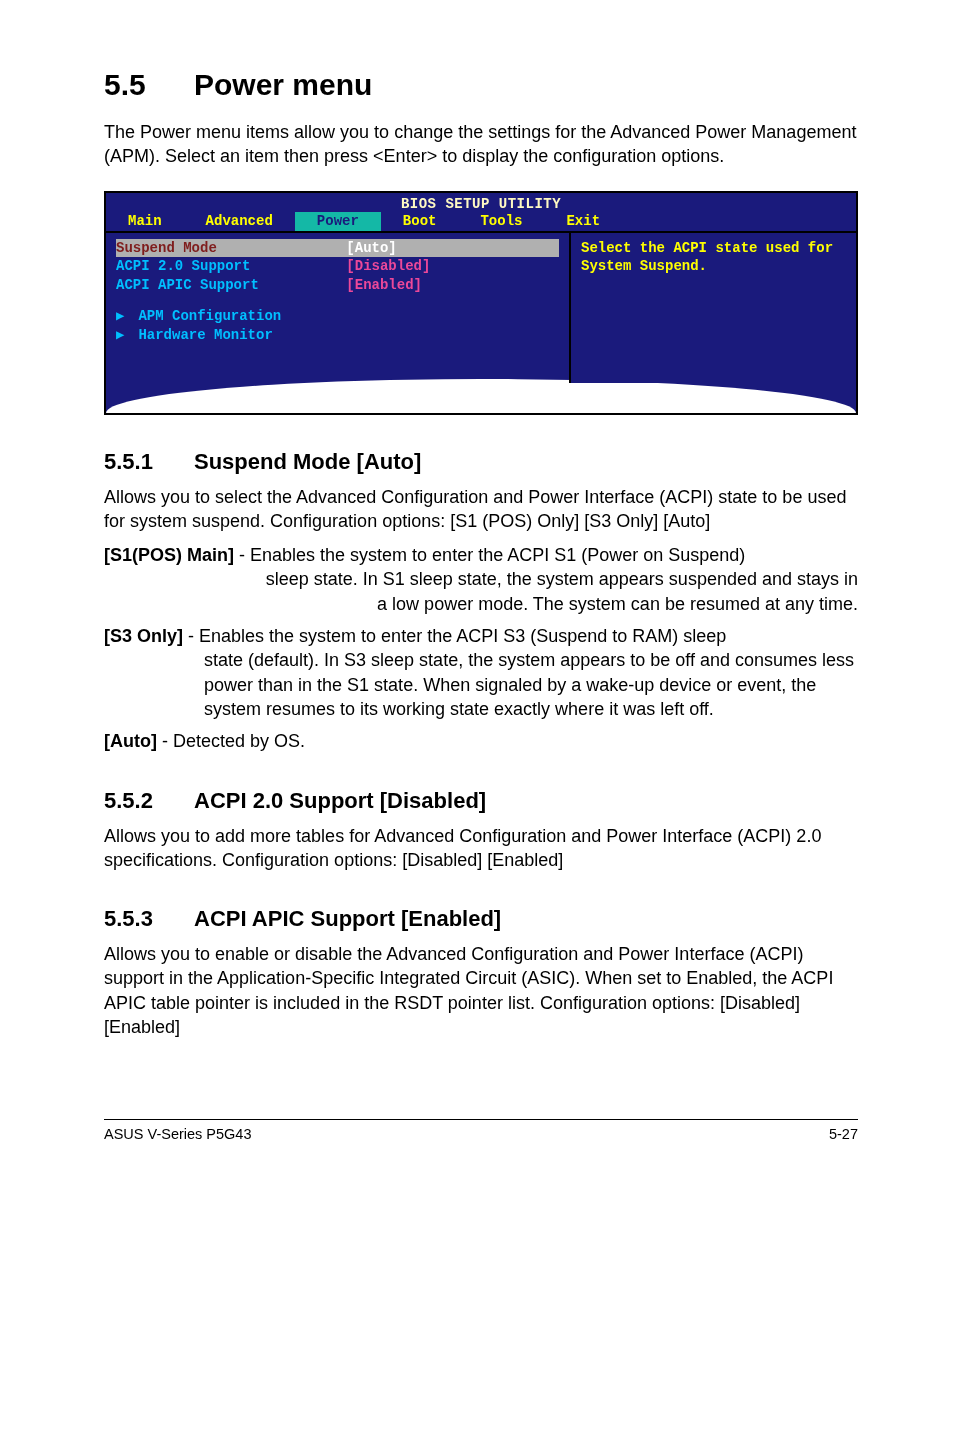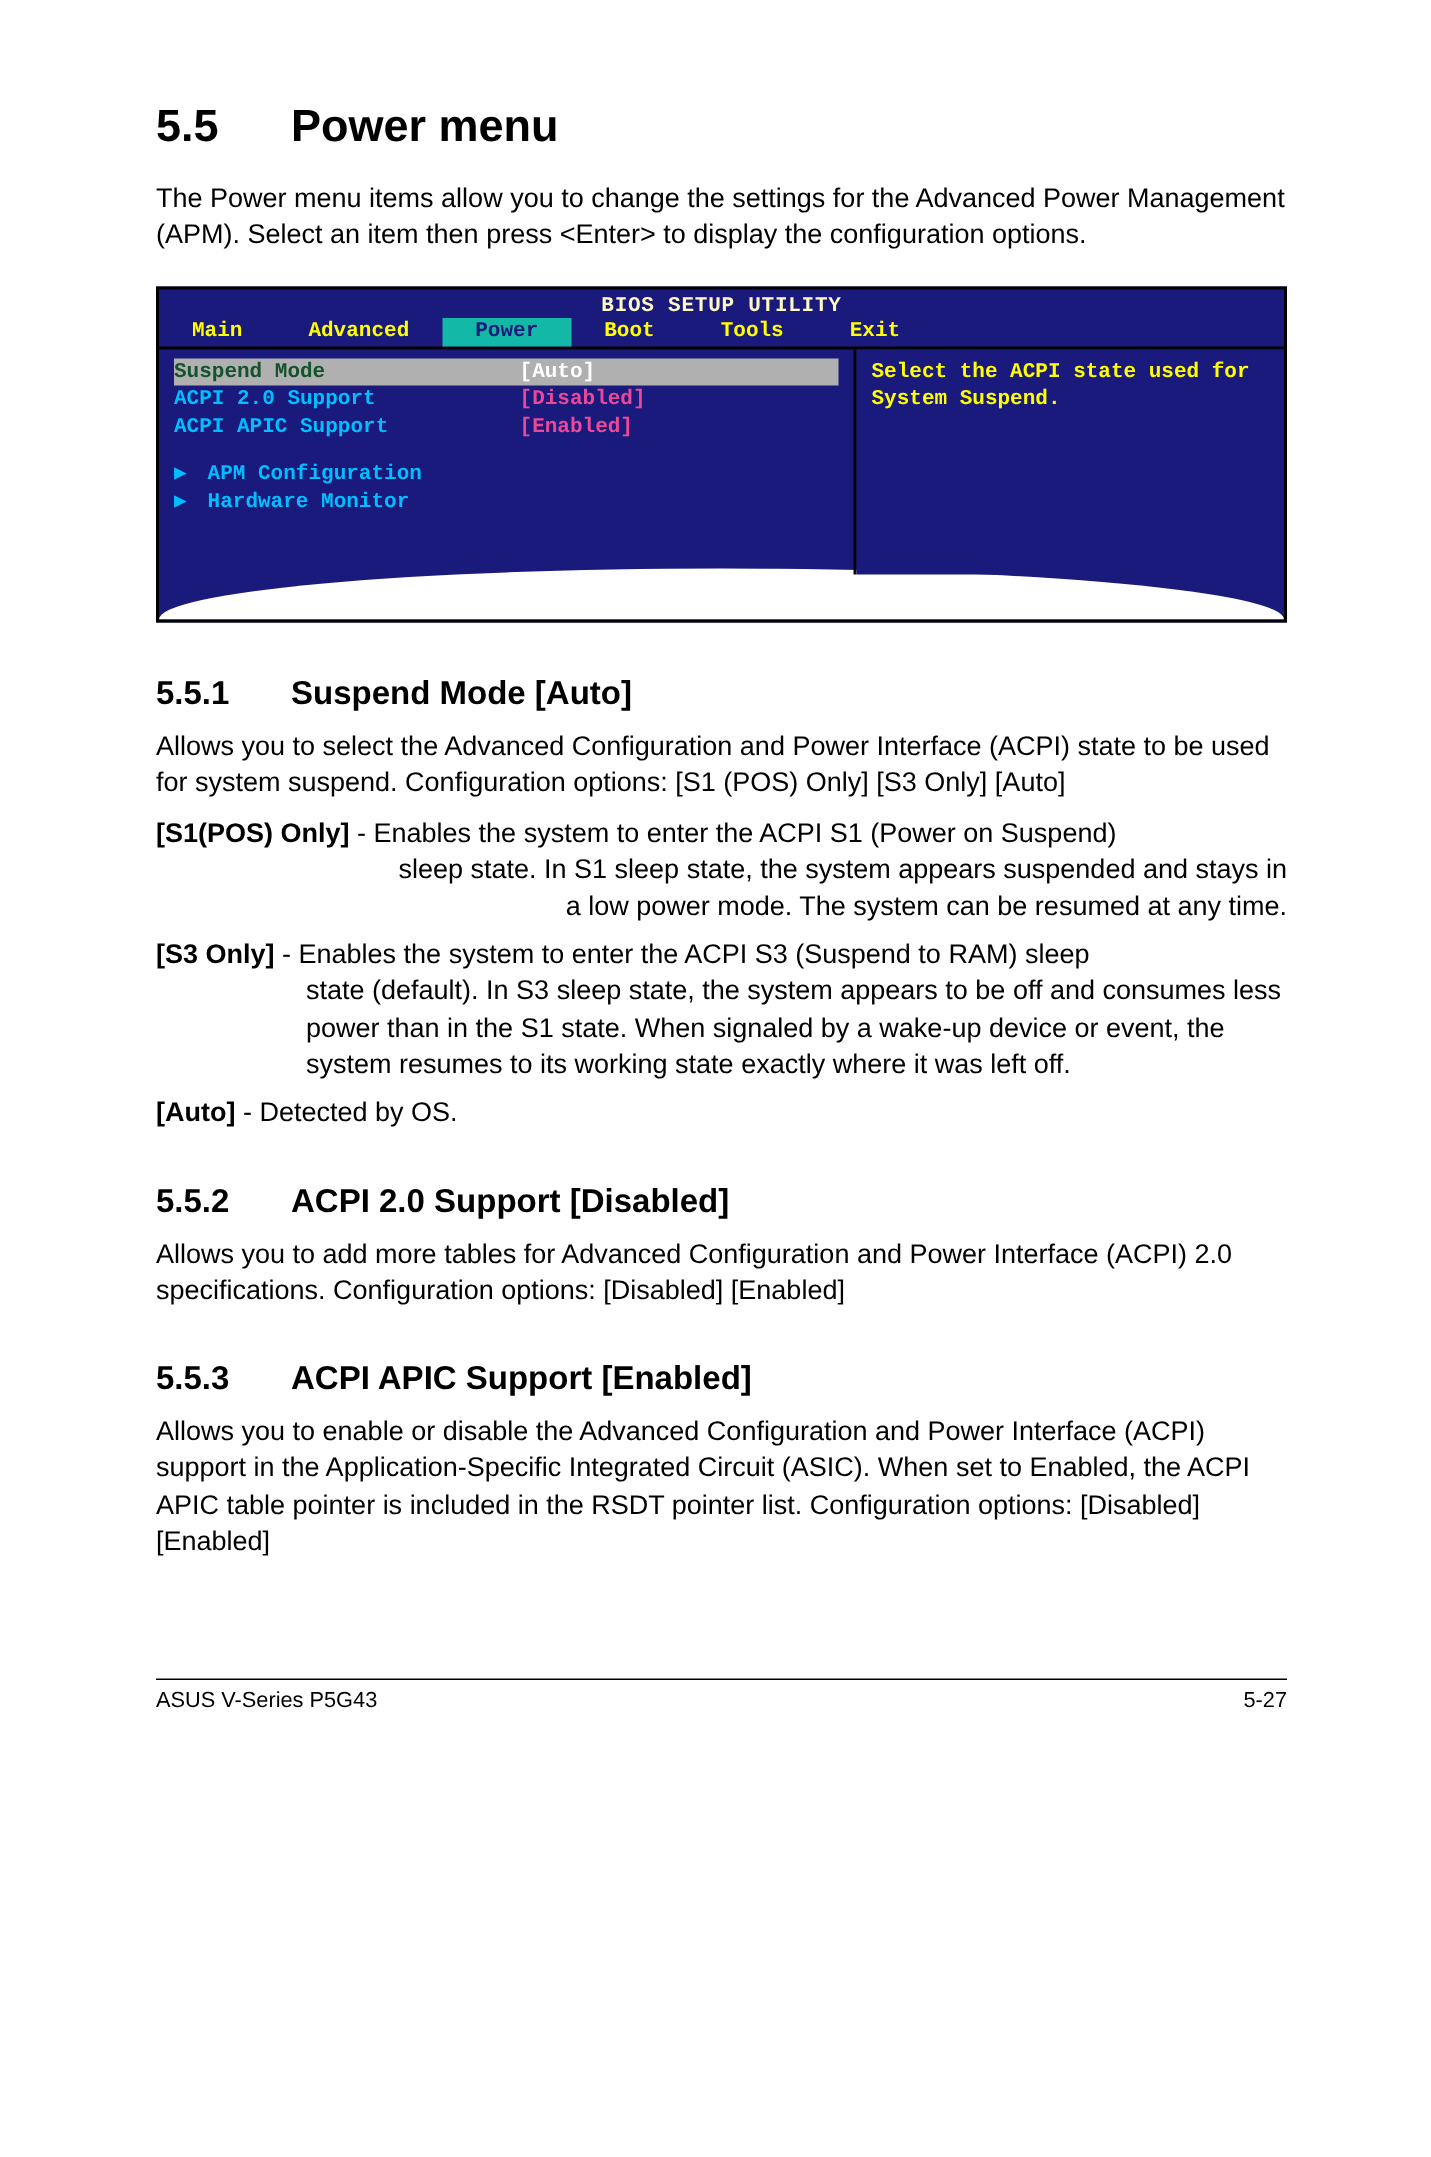--- a/index.html
+++ b/index.html
@@ -70,21 +70,21 @@
     padding: 6px 10px;
     background: #1a1a7c;
   }
   .bios-row {
     display: flex;
     line-height: 1.35;
     color: #00bfff;
   }
   .bios-row .label { flex: 0 0 52%; white-space: pre; }
   .bios-row .value { flex: 1; color: #ec4899; }
-  .bios-row.sel .label { background: #b0b0b0; color: #14532d; }
+  .bios-row.sel .label { background: #b0b0b0; color: #7f1d1d; }
   .bios-row.sel .value { background: #b0b0b0; color: #fff; }
   .bios-sub {
     margin-top: 12px;
     color: #00bfff;
     line-height: 1.35;
   }
   .bios-sub .arrow { color:#00bfff; display:inline-block; width:14px; }
   .help-text { color: #ff0; line-height: 1.35; }
   .bios-curve {
     height: 34px;
@@ -169,21 +169,21 @@
     </div>
     <div class="bios-curve"></div>
   </div>
 
   <h2 class="sub-title">
     <span class="sub-num">5.5.1</span><span>Suspend Mode [Auto]</span>
   </h2>
   <p class="body">Allows you to select the Advanced Configuration and Power Interface (ACPI) state to be used for system suspend. Configuration options: [S1 (POS) Only] [S3 Only] [Auto]</p>
 
   <div class="opt-block opt-s1">
-    <span class="opt-label">[S1(POS) Only]</span><span> - Enables the system to enter the ACPI S1 (Power on Suspend)</span>
+    <span class="opt-label">[S1(POS) Main]</span><span> - Enables the system to enter the ACPI S1 (Power on Suspend)</span>
     <span class="cont">sleep state. In S1 sleep state, the system appears suspended and stays in a low power mode. The system can be resumed at any time.</span>
   </div>
 
   <div class="opt-block opt-s3">
     <span class="opt-label">[S3 Only]</span><span> - Enables the system to enter the ACPI S3 (Suspend to RAM) sleep</span>
     <span class="cont">state (default). In S3 sleep state, the system appears to be off and consumes less power than in the S1 state. When signaled by a wake-up device or event, the system resumes to its working state exactly where it was left off.</span>
   </div>
 
   <div class="opt-block">
     <span class="opt-label">[Auto]</span><span> - Detected by OS.</span>

